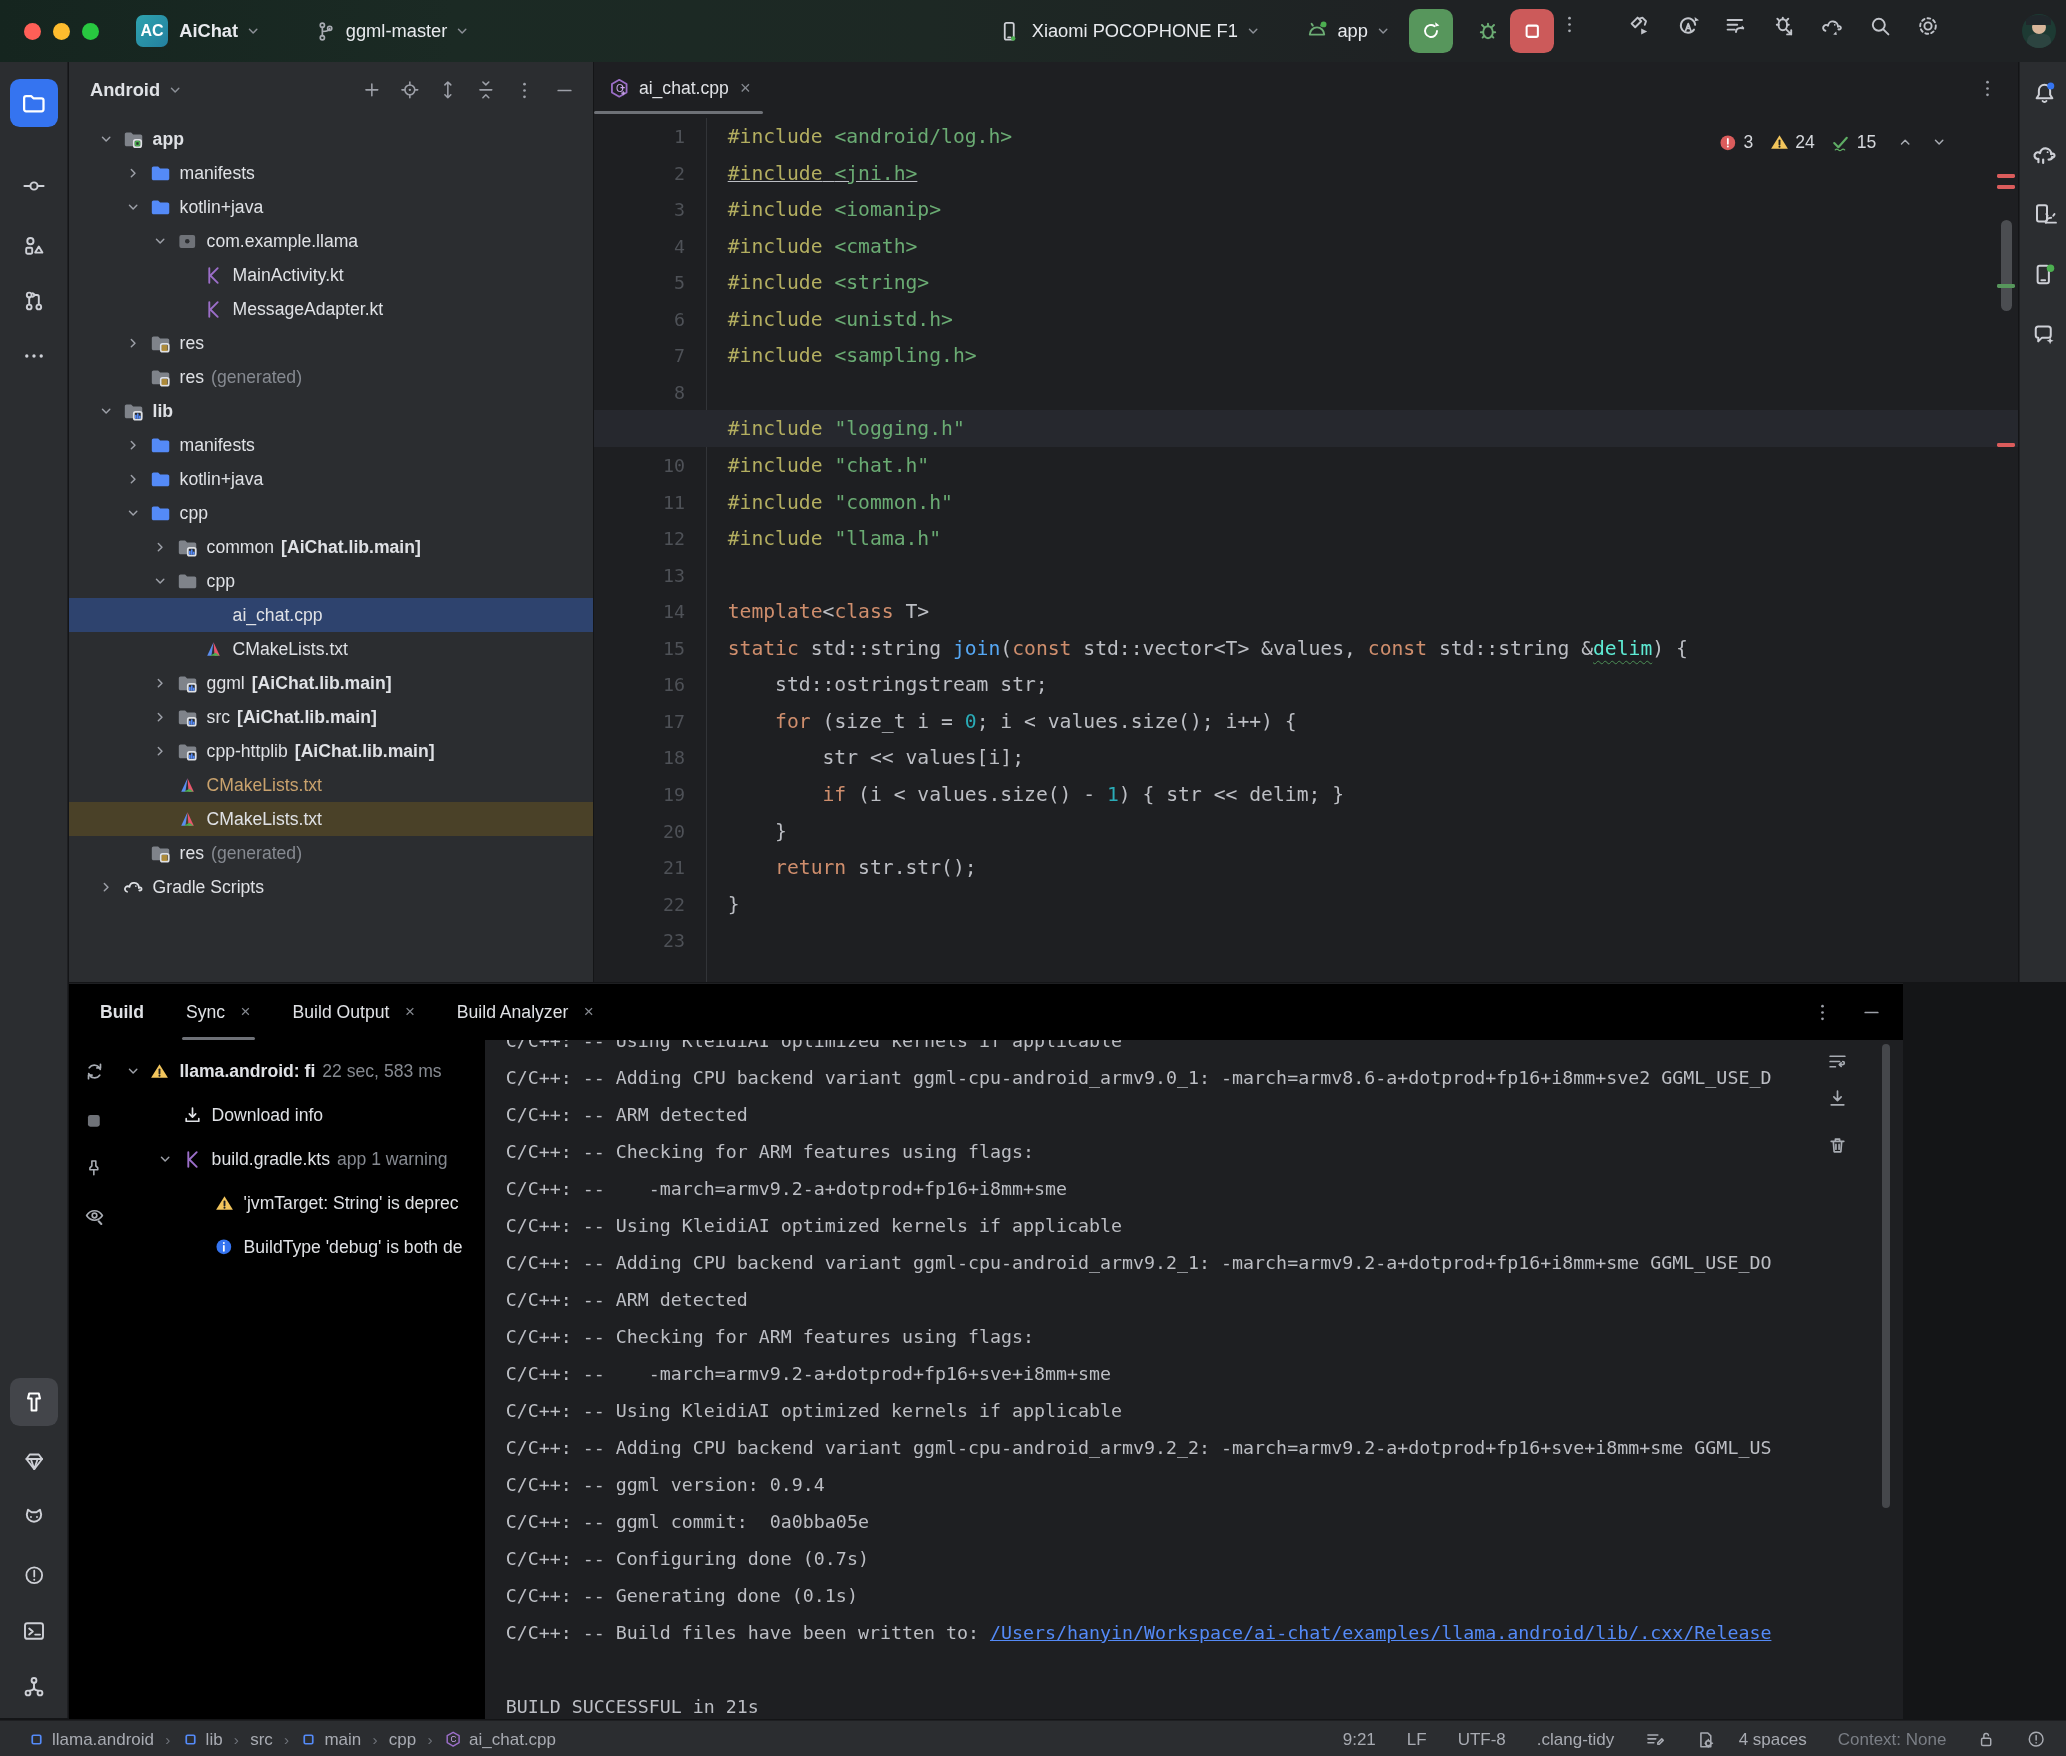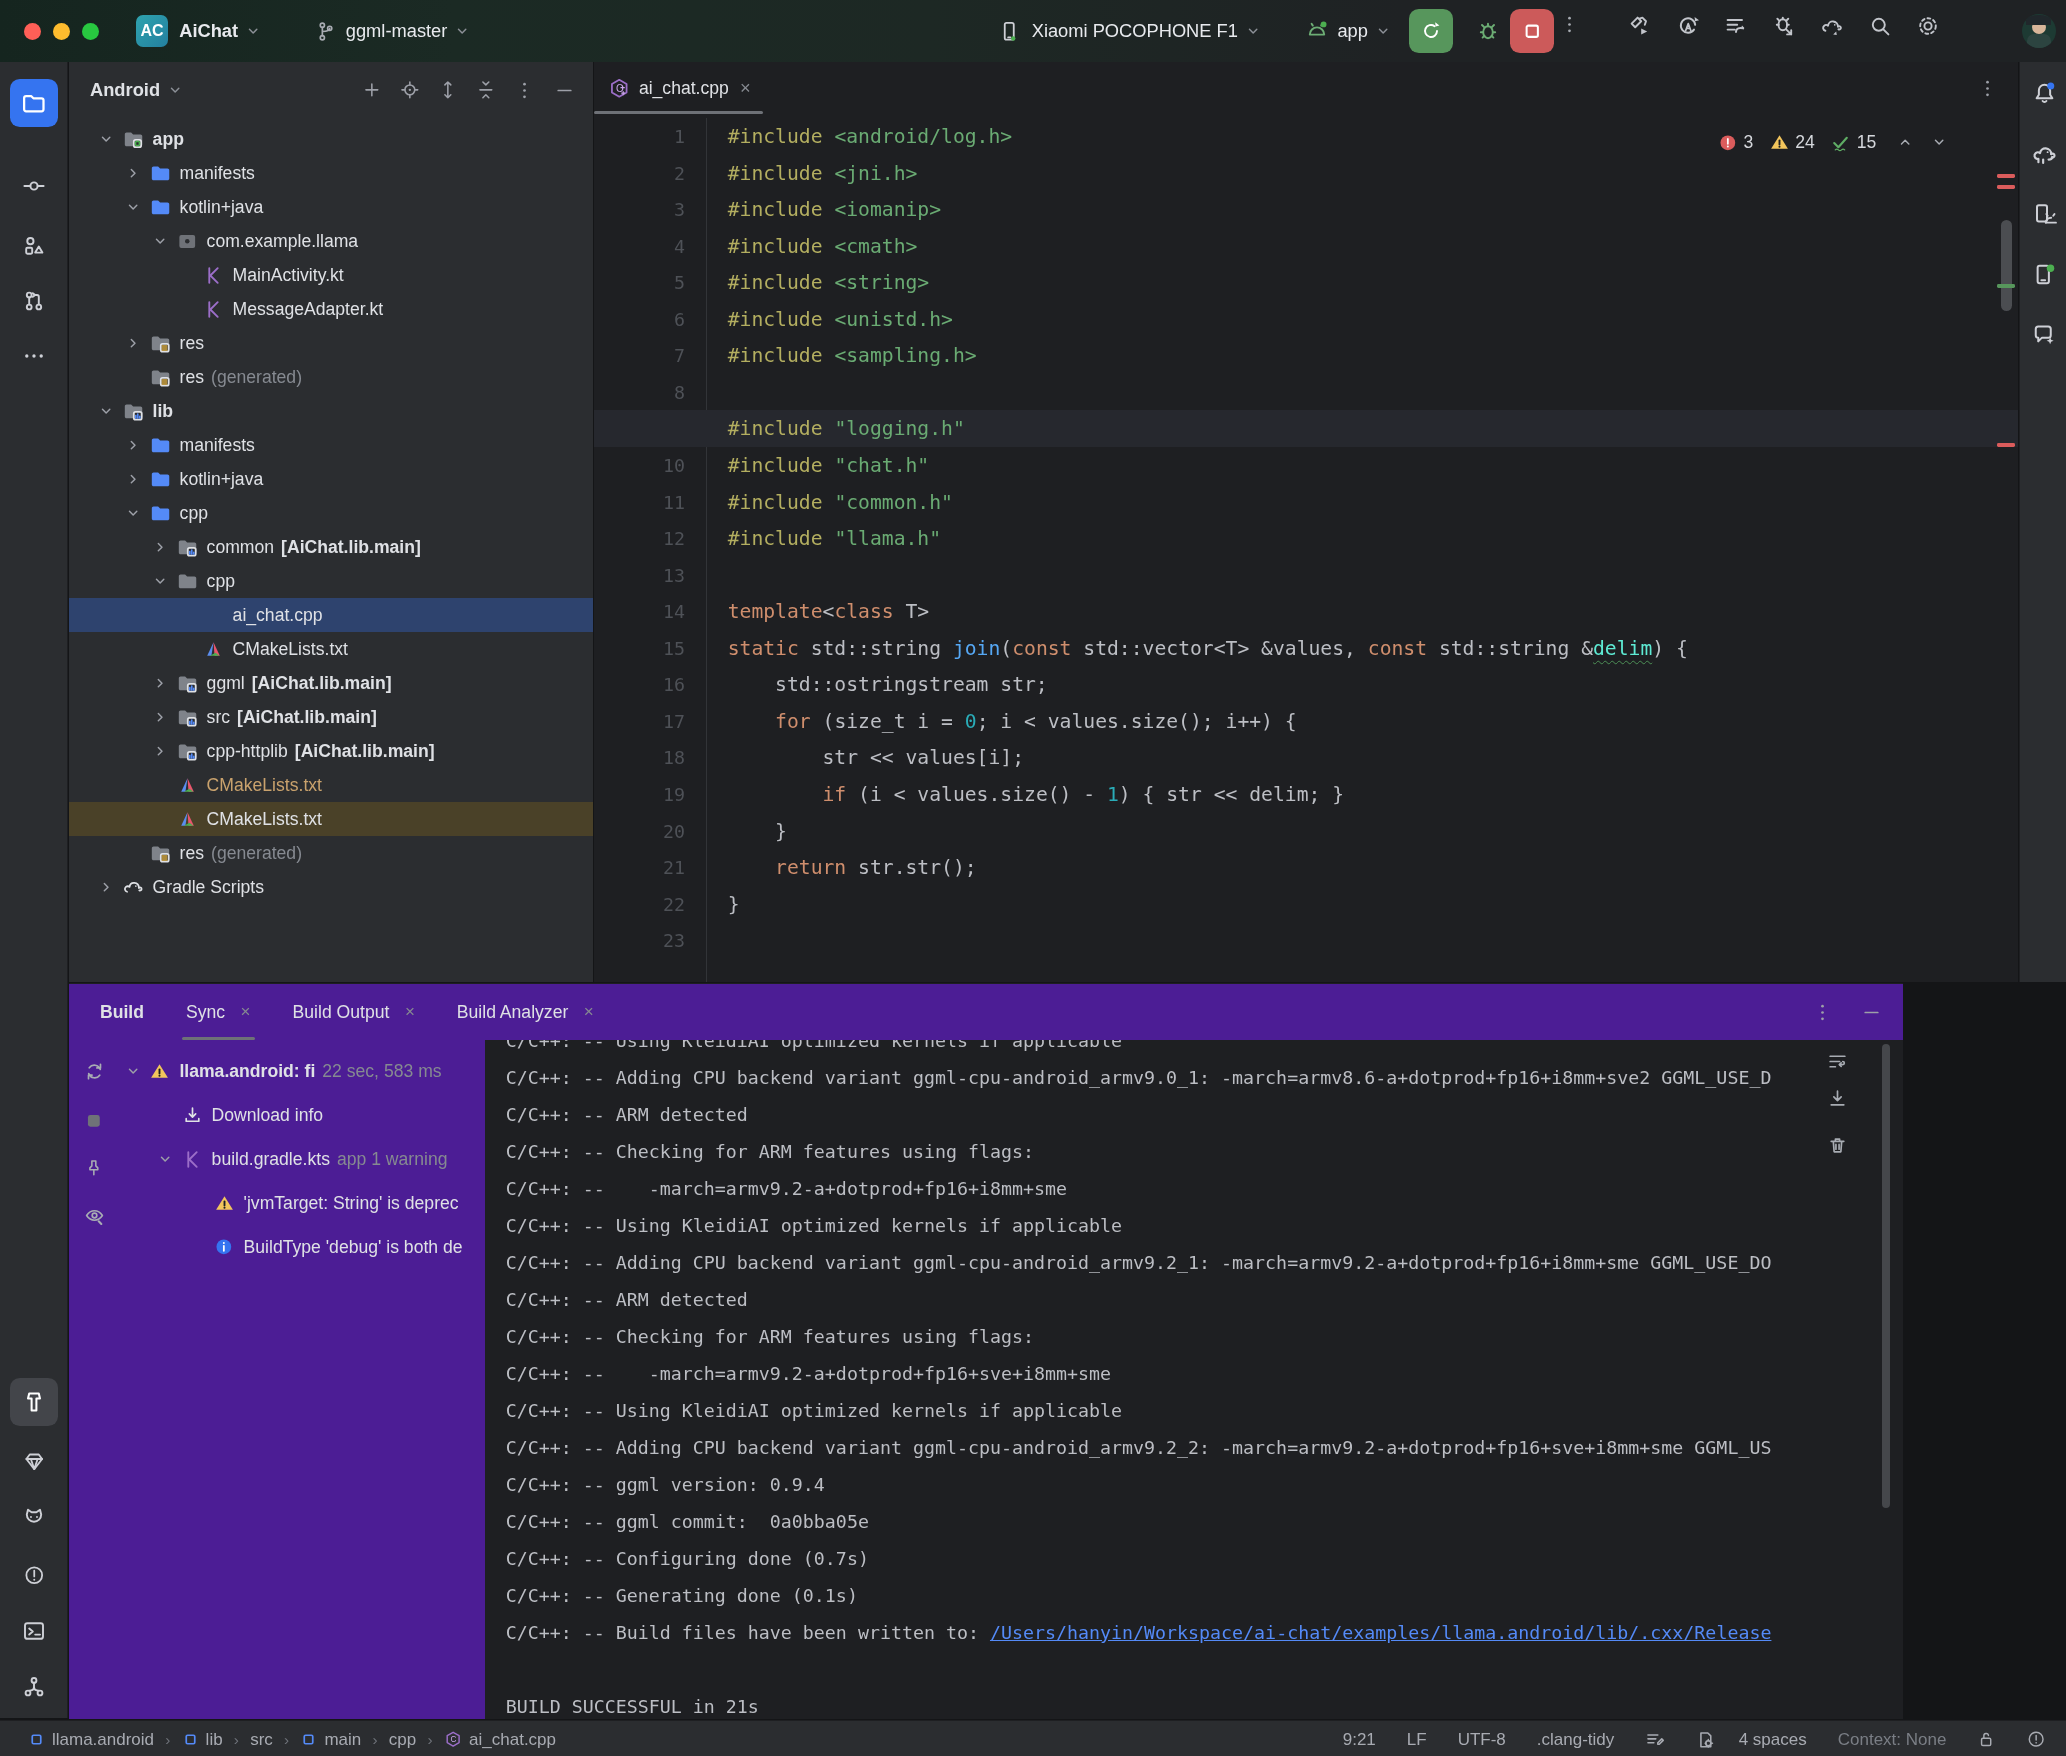--- a/index.html
+++ b/index.html
@@ -72,21 +72,21 @@
   .tk-f{color:#56A8F5;} .tk-n{color:#2AACB8;} .tk-t{color:#BCBEC4;}
   .tk-u{color:#5eead4;text-decoration:underline wavy #4C8E55 1.4px;text-underline-offset:4.9px;}
   #vscroll{position:absolute;right:5.6px;top:158px;width:11.2px;height:91px;background:#4B4D51;border-radius:5.6px;}
   .stripe{position:absolute;right:2.8px;width:18.3px;height:4.2px;border-radius:1.4px;}
 
   
   #rightstrip{left:2019px;top:62px;width:47px;height:920px;background:#2B2D30;border-left:1.4px solid #1E1F22;}
   .rsbtn{position:absolute;left:5.6px;width:37px;height:37px;display:flex;align-items:center;justify-content:center;color:#CED0D6;}
 
   
-  #build{left:69px;top:983px;width:1834px;height:735px;background:#4c1d95;border-top:1.4px solid #1E1F22;}
+  #build{left:69px;top:983px;width:1834px;height:735px;background:#000000;border-top:1.4px solid #1E1F22;}
   #btabs{height:56px;display:flex;align-items:center;font-size:17.6px;position:relative;}
   #btitle{font-weight:bold;margin-left:31px;color:#DFE1E5;}
   .btab{display:flex;align-items:center;margin-left:42px;position:relative;height:56px;}
   .btab .x{color:#868A91;margin-left:15.5px;font-size:17px;}
   .btab.sel:after{content:"";position:absolute;left:-4.2px;right:-4.2px;bottom:0;height:3.5px;background:#6E7177;border-radius:2.1px;}
   #btabicons{position:absolute;right:21px;display:flex;gap:28px;color:#9DA0A8;}
   #btoolcol{position:absolute;left:0;top:56px;width:49px;bottom:0;}
   .btool{position:absolute;left:9.8px;width:31px;height:31px;display:flex;align-items:center;justify-content:center;color:#A8ACB3;}
   #btree{position:absolute;left:49px;top:65px;width:367px;bottom:0;font-size:17.6px;overflow:hidden;}
   .brow{height:44px;display:flex;align-items:center;white-space:nowrap;}
@@ -827,21 +827,21 @@
       <div class="lnum" style="top: 585px;">17</div>
       <div class="lnum" style="top: 621px;">18</div>
       <div class="lnum" style="top: 658px;">19</div>
       <div class="lnum" style="top: 695px;">20</div>
       <div class="lnum" style="top: 731px;">21</div>
       <div class="lnum" style="top: 768px;">22</div>
       <div class="lnum" style="top: 804px;">23</div>
     </div>
   <div id="codearea">
       <div class="cline" style="top: 0px;"><span class="tk-d">#include</span><span class="tk-t"> </span><span class="tk-s">&lt;android/log.h&gt;</span></div>
-      <div class="cline" style="top: 37px;"><span class="tk-d">#include</span><span class="tk-t"> </span><span class="tk-s">&lt;jni.h&gt;</span></div>
+      <div class="cline" style="top: 37px; text-decoration: underline;"><span class="tk-d">#include</span><span class="tk-t"> </span><span class="tk-s">&lt;jni.h&gt;</span></div>
       <div class="cline" style="top: 73px;"><span class="tk-d">#include</span><span class="tk-t"> </span><span class="tk-s">&lt;iomanip&gt;</span></div>
       <div class="cline" style="top: 110px;"><span class="tk-d">#include</span><span class="tk-t"> </span><span class="tk-s">&lt;cmath&gt;</span></div>
       <div class="cline" style="top: 146px;"><span class="tk-d">#include</span><span class="tk-t"> </span><span class="tk-s">&lt;string&gt;</span></div>
       <div class="cline" style="top: 183px;"><span class="tk-d">#include</span><span class="tk-t"> </span><span class="tk-s">&lt;unistd.h&gt;</span></div>
       <div class="cline" style="top: 219px;"><span class="tk-d">#include</span><span class="tk-t"> </span><span class="tk-s">&lt;sampling.h&gt;</span></div>
       <div class="cline" style="top: 256px;"></div>
       <div class="curline" style="top: 292px;"></div>
       <div class="cline" style="top: 292px;"><span class="tk-d">#include</span><span class="tk-t"> </span><span class="tk-s">"logging.h"</span></div>
       <div class="cline" style="top: 329px;"><span class="tk-d">#include</span><span class="tk-t"> </span><span class="tk-s">"chat.h"</span></div>
       <div class="cline" style="top: 366px;"><span class="tk-d">#include</span><span class="tk-t"> </span><span class="tk-s">"common.h"</span></div>

